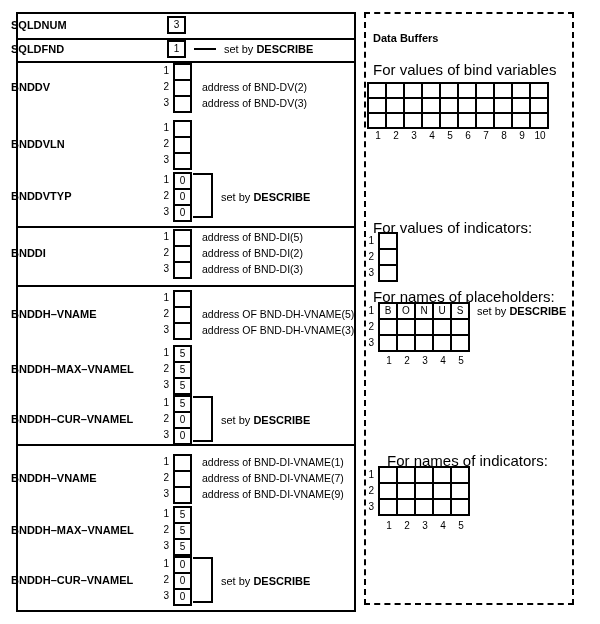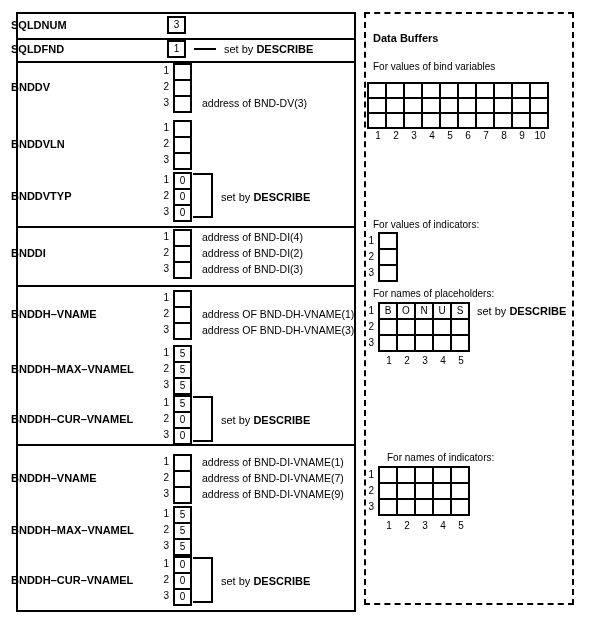--- a/index.html
+++ b/index.html
@@ -18,21 +18,21 @@
         text-align:center;line-height:14px;font-size:10px;background:#fff;flex:0 0 auto;}
   .rowtext{margin-left:10px;line-height:16px;font-size:10.5px;white-space:nowrap;}
   .bracket{position:absolute;width:20px;border:2px solid #000;border-left:none;box-sizing:border-box;}
   .note{position:absolute;font-size:11px;line-height:14px;white-space:nowrap;}
   .note b{font-weight:bold;text-align:right;}
   .dashline{position:absolute;width:22px;height:2px;background:#000;}
   
   .rpanel{position:absolute;left:364px;top:12px;width:210px;height:593px;
           border:2px dashed #000;box-sizing:border-box;background:#fff;}
   .rtitle{position:absolute;font-weight:bold;font-size:11px;white-space:nowrap;}
-  .rheading{position:absolute;font-size:10px;white-space:nowrap;}
+  .rheading{position:absolute;font-size:15px;white-space:nowrap;}
   .grid{position:absolute;border:2px solid #000;background:#fff;display:inline-block;}
   .grow{display:flex;}
   .gcell{display:inline-block;width:16px;height:13px;border-right:2px solid #000;border-bottom:2px solid #000;
          text-align:center;line-height:13px;font-size:10px;overflow:hidden;flex:0 0 auto;}
   .grow .gcell:last-child{border-right:none;}
   .grid .grow:last-child .gcell{border-bottom:none;}
   .rp16 .gcell{height:14px;line-height:14px;}
   .collabels{position:absolute;display:flex;}
   .clabel{display:inline-block;width:18px;text-align:center;font-size:10px;}
   .rowlabels{position:absolute;display:flex;flex-direction:column;}
@@ -74,20 +74,21 @@
 
   <div class="group" style="top:63px">
 
   <div class="mrow">
       <span class="num">1</span>
       <span class="vbox"></span>
     </div>
       <div class="mrow">
       <span class="num">2</span>
       <span class="vbox"></span>
+      <span class="rowtext">address of BND-DV(2)</span>
     </div>
       <div class="mrow">
       <span class="num">3</span>
       <span class="vbox"></span>
       <span class="rowtext">address of BND-DV(3)</span>
     </div>
     </div>
 
   <div class="group" style="top:120px">
 
@@ -130,21 +131,21 @@
   <div class="note" style="left:221px;top:190px">
     <span>set by</span>
     <b>DESCRIBE</b>
   </div>
 
   <div class="group" style="top:229px">
 
   <div class="mrow">
       <span class="num">1</span>
       <span class="vbox"></span>
-      <span class="rowtext">address of BND-DI(4)</span>
+      <span class="rowtext">address of BND-DI(5)</span>
     </div>
       <div class="mrow">
       <span class="num">2</span>
       <span class="vbox"></span>
       <span class="rowtext">address of BND-DI(2)</span>
     </div>
       <div class="mrow">
       <span class="num">3</span>
       <span class="vbox"></span>
       <span class="rowtext">address of BND-DI(3)</span>
@@ -153,21 +154,21 @@
 
   <div class="group" style="top:290px">
 
   <div class="mrow">
       <span class="num">1</span>
       <span class="vbox"></span>
     </div>
       <div class="mrow">
       <span class="num">2</span>
       <span class="vbox"></span>
-      <span class="rowtext">address OF BND-DH-VNAME(1)</span>
+      <span class="rowtext">address OF BND-DH-VNAME(5)</span>
     </div>
       <div class="mrow">
       <span class="num">3</span>
       <span class="vbox"></span>
       <span class="rowtext">address OF BND-DH-VNAME(3)</span>
     </div>
     </div>
 
   <div class="group" style="top:345px">
 

